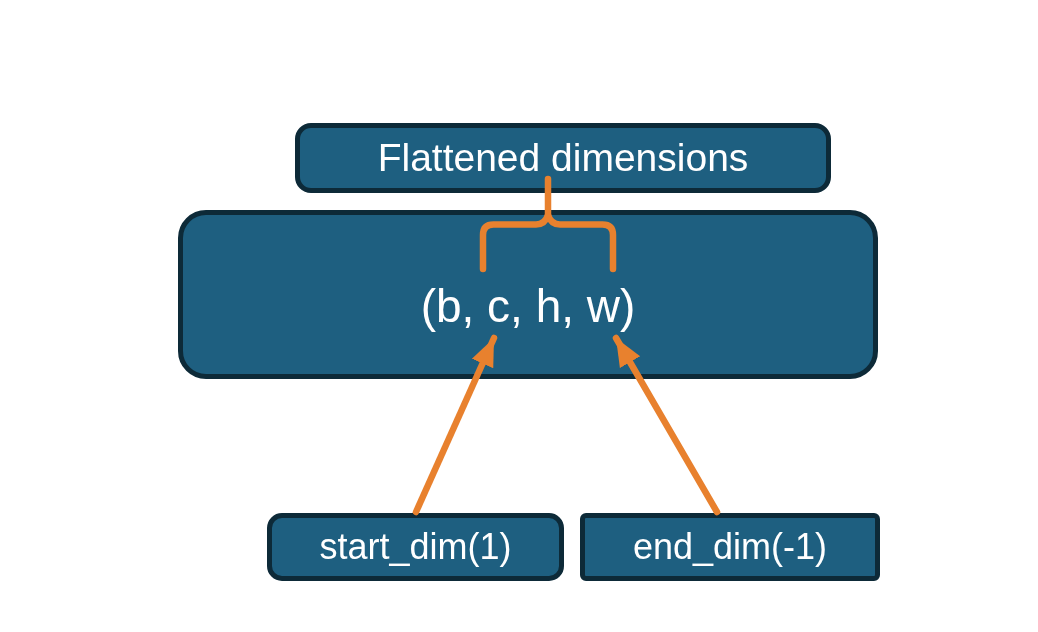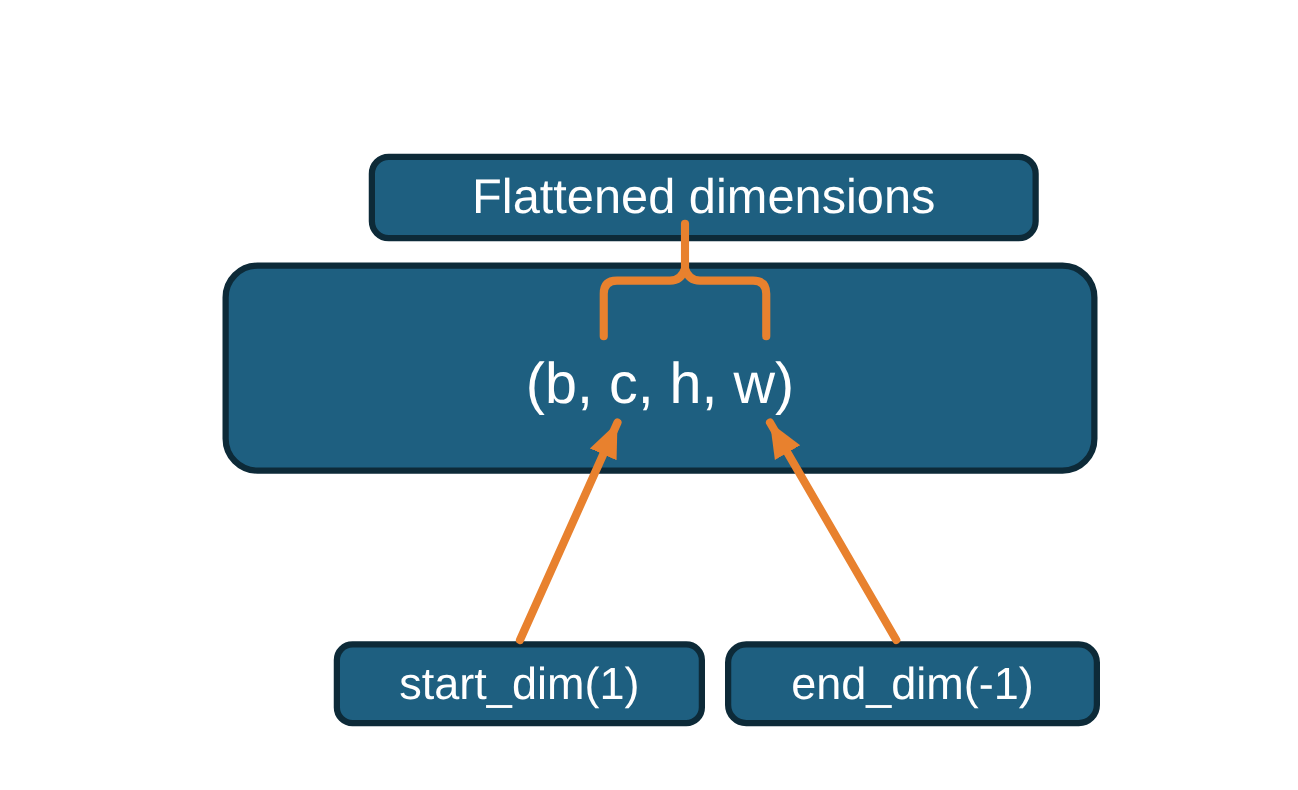--- a/index.html
+++ b/index.html
@@ -44,21 +44,21 @@
   .node-start {
     left: 267px; top: 513px;
     width: 297px; height: 68px;
     border-radius: 15px;
     font-size: 36px;
     align-items: center;
   }
   .node-end {
     left: 580px; top: 513px;
     width: 300px; height: 68px;
-    border-radius: 17px;
+    border-radius: 6px;
     font-size: 36px;
   }
   svg.overlay {
     position: absolute;
     left: 0; top: 0;
     z-index: 5;
     pointer-events: none;
   }
   .connector {
     stroke: var(--connector-orange, #e8812e);

